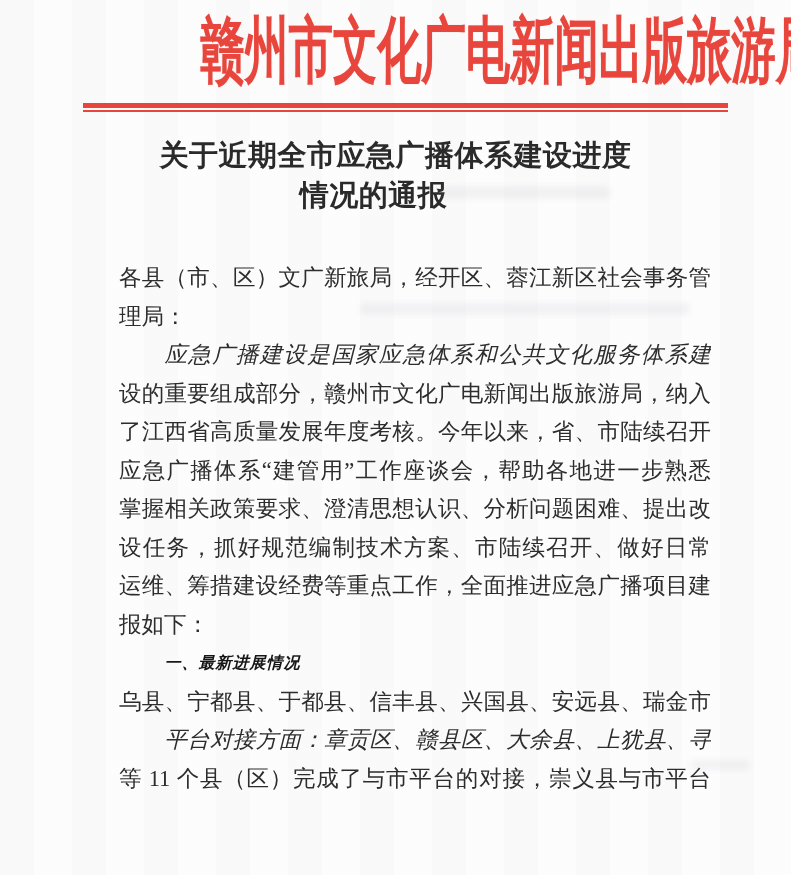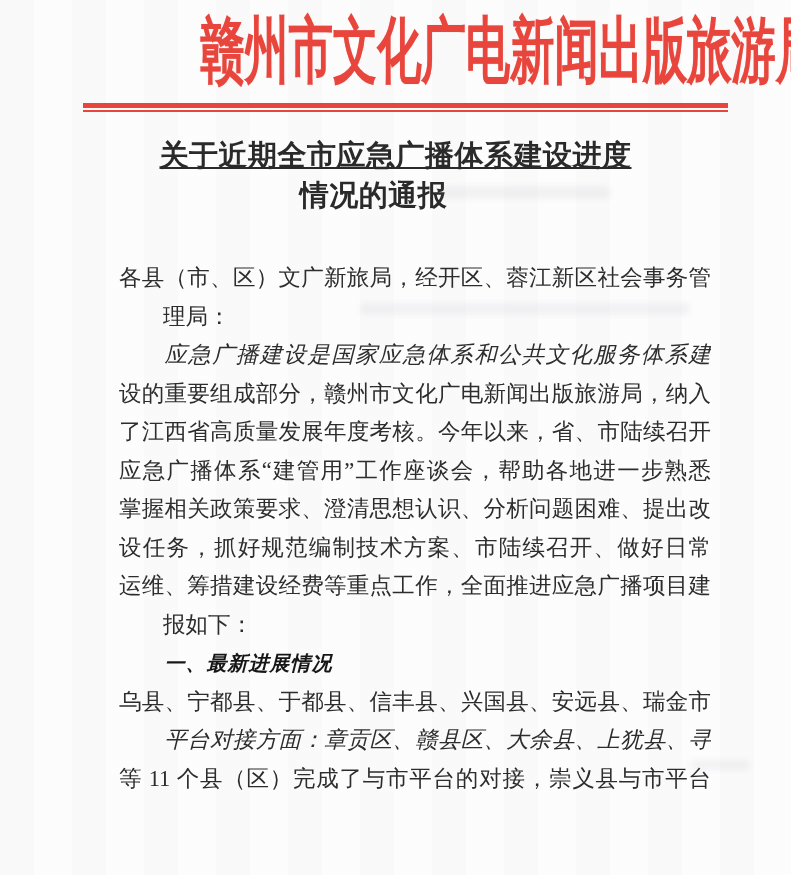--- a/index.html
+++ b/index.html
@@ -54,46 +54,46 @@
     position: absolute;
     top: 135px;
     left: 0;
     width: 100%;
     text-align: center;
     font-weight: bold;
     color: #2a2a2a;
     font-size: 29px;
     letter-spacing: 0.5px;
   }
-  .doc-title .t1 { line-height: 40px; text-decoration: underline; }
+  .doc-title .t1 { line-height: 40px; }
   .doc-title .t2 { line-height: 40px; position: relative; left: -22px; }
 
   
   .body-text {
     position: absolute;
     top: 259px;
     left: 119px;
     width: 592px;
     font-size: 22.5px;
     color: #2d2d2d;
     letter-spacing: 0;
   }
   .line {
     height: 38.5px;
     line-height: 38.5px;
     text-align: justify;
     text-align-last: justify;
     overflow: hidden;
   }
-  .line.end { text-align-last: left; margin-left: 44px; }
+  .line.end { text-align-last: left; }
   .line.indent { text-indent: 45.5px; font-style: italic; }
   .line.heading {
     font-family: "Liberation Sans", "DejaVu Sans", sans-serif;
     font-weight: 700;
-    font-size: 20px;
+    font-size: 16px;
     color: #161616;
     text-align-last: left;
     letter-spacing: 1px;
   }
 
   
   .smudge {
     position: absolute;
     background: #8a8a92;
     opacity: 0.09;

